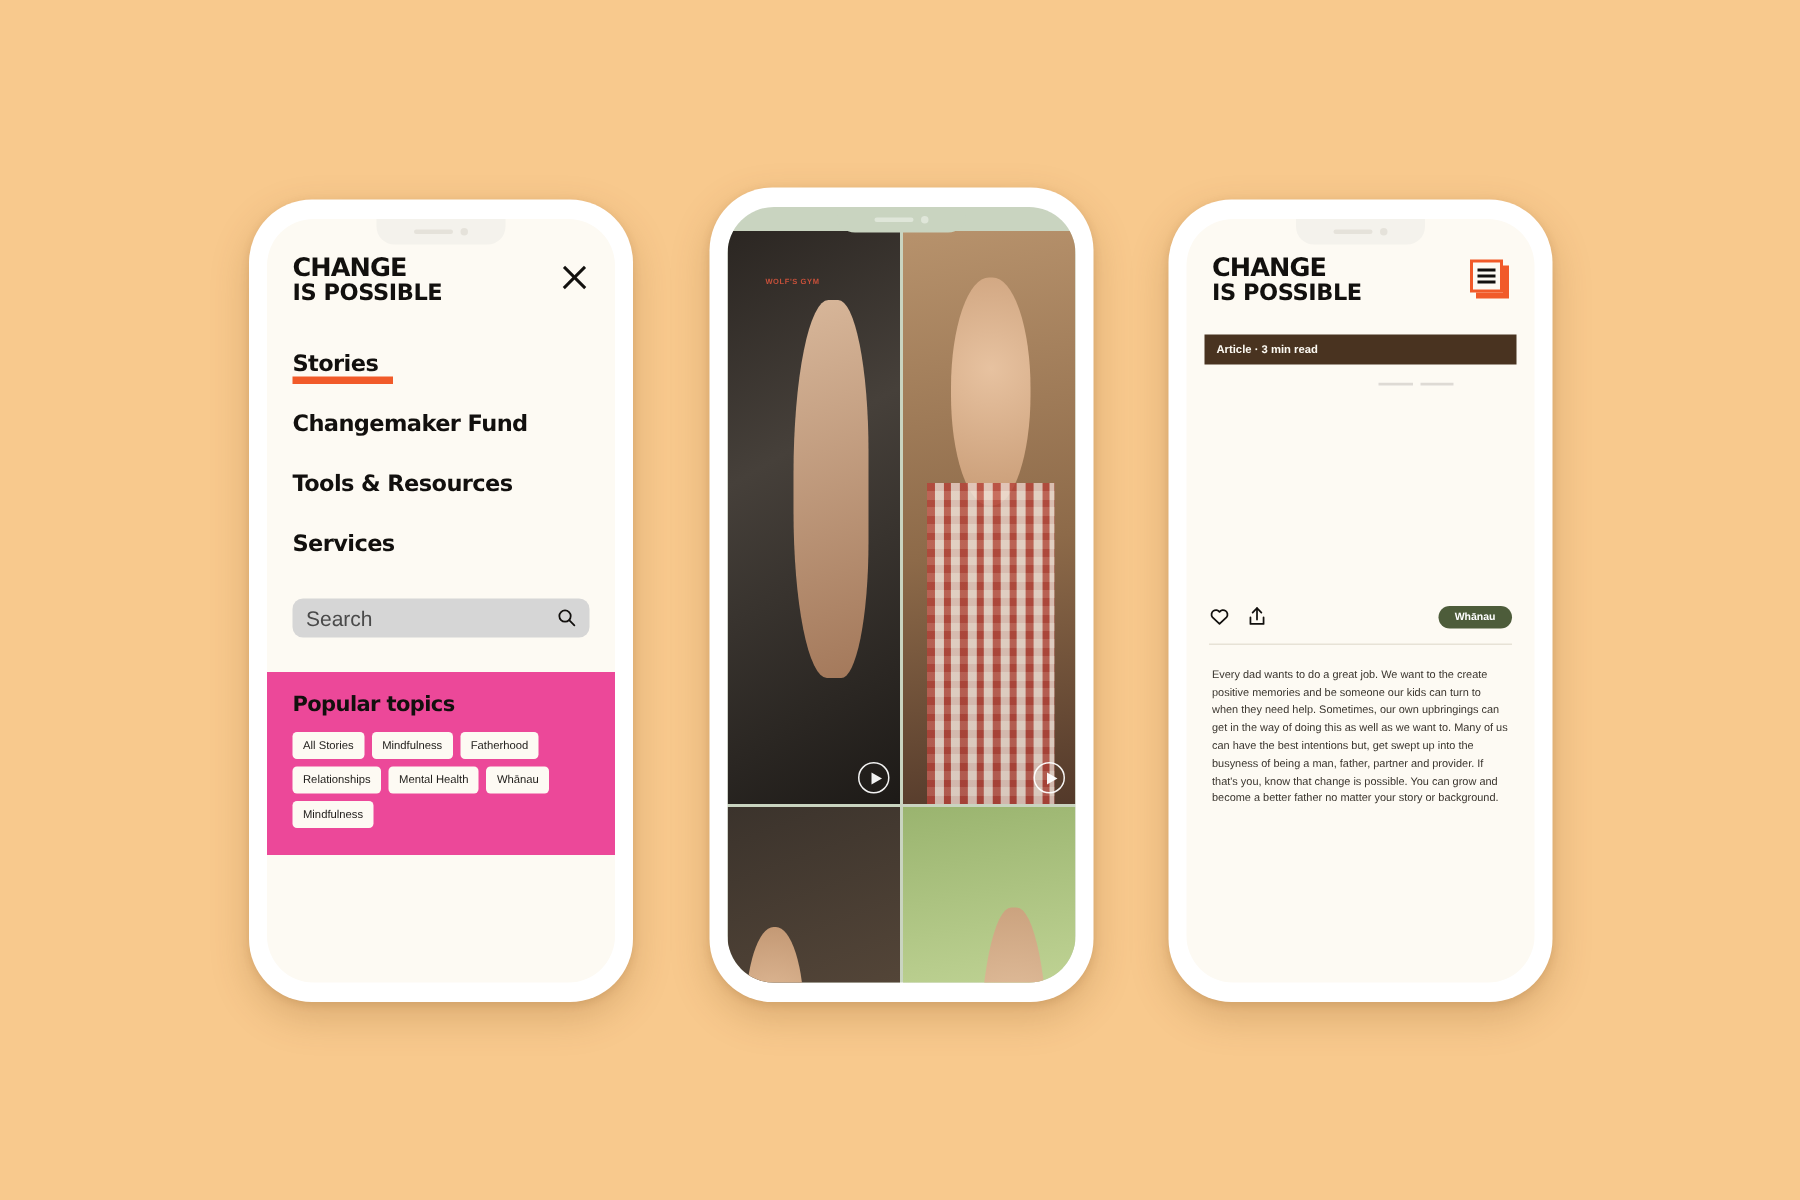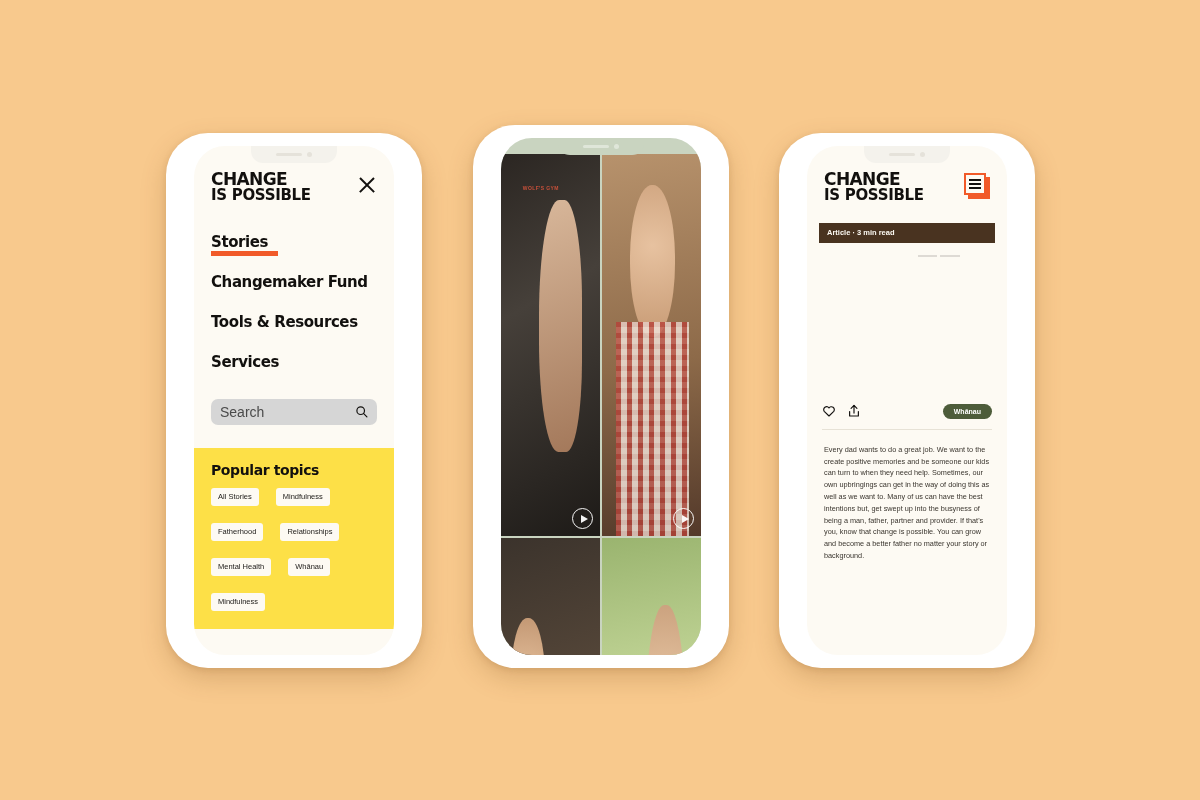--- a/index.html
+++ b/index.html
@@ -9,21 +9,21 @@
     overflow: hidden;
   }
   body { background: #f8c98d; position: relative; }
 
   
   .phone {
     position: absolute;
     background: #ffffff;
     border-radius: 42px;
     box-shadow: 0 10px 26px rgba(120,70,20,.22), 0 2px 6px rgba(120,70,20,.14);
-    padding: 13px 28px;
+    padding: 13px 12px;
   }
   .screen {
     position: relative;
     width: 100%; height: 100%;
     border-radius: 31px;
     overflow: hidden;
     background: #fdfaf3;
   }
   .notch {
     position: absolute; top: 0; left: 50%;
@@ -102,29 +102,29 @@
   }
   .search-bar input {
     border: 0; background: transparent; outline: none;
     font-size: 14px; color: #3c3c3c; width: 80%;
     font-family: "Liberation Sans", sans-serif;
   }
   .search-bar input::placeholder { color: #4a4a4a; }
   .mag { width: 13px; height: 13px; flex: none; }
 
   .topics {
-    margin-top: 23px; background: #fde047;
+    margin-top: 23px; background: #ec4899;
     padding: 14px 17px 18px 17px;
   }
   .topics h3 {
     font-size: 14px; font-weight: 900; color: #12100e;
     letter-spacing: -.4px; margin-bottom: 10px;
     font-family: "DejaVu Sans", sans-serif;
   }
-  .chips { display: flex; flex-wrap: wrap; gap: 17px; }
+  .chips { display: flex; flex-wrap: wrap; gap: 5px; }
   .chip {
     background: #fdfaf3; border-radius: 3px;
     font-size: 7.5px; color: #1d1b18;
     padding: 4.5px 7px; cursor: pointer; white-space: nowrap;
   }
 
   
   .grid-screen { background: #c9d4c0; display: block; }
   .tile { position: relative; overflow: hidden; }
   .tile img, .tile .ph { display: block; width: 100%; height: 100%; }

